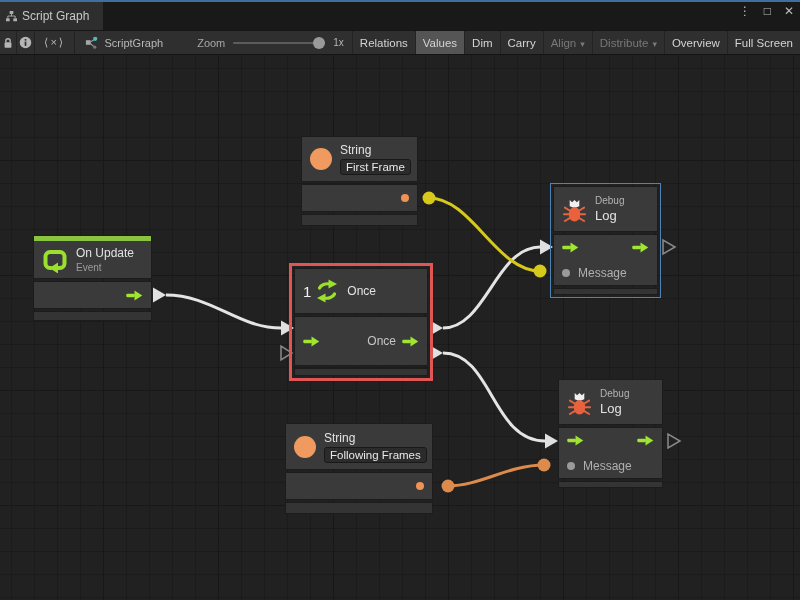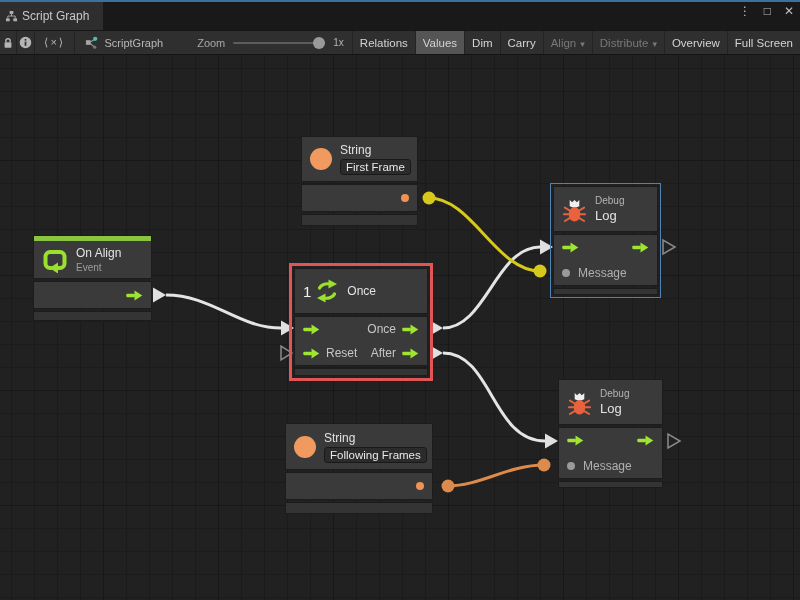--- a/index.html
+++ b/index.html
@@ -195,21 +195,21 @@
     </div>
 
     <div class="node" style="left:33px; top:180px; width:119px;">
       <div class="green-strip"></div>
       <div class="sec header" style="height:38px; margin-top:-2px; border-top:none;">
         <svg viewBox="0 0 26 26" width="26" height="26">
           <path d="M16 21 h2 a4.5 4.5 0 0 0 4.5 -4.5 v-7 A4.5 4.5 0 0 0 18 5 H8 a4.5 4.5 0 0 0 -4.5 4.5 v7 A4.5 4.5 0 0 0 8 21 h1" fill="none" stroke="#9be02e" stroke-width="4" stroke-linecap="round"></path>
           <polygon points="16,15.5 16,26.5 7.5,21" fill="#9be02e"></polygon>
         </svg>
         <div class="hcol">
-          <span class="title">On Align</span>
+          <span class="title">On Update</span>
           <span class="subtitle">Event</span>
         </div>
       </div>
       <div class="sec row" style="height:28px; justify-content:flex-end;">
         <svg class="parrow" viewBox="0 0 18 12" width="17" height="11">
           <rect x="0" y="4.2" width="9.5" height="3.6" rx="1.2"></rect>
             <polygon points="9,0.5 17.5,6 9,11.5"></polygon>
         </svg>
       </div>
       <div class="sec footer" style="height:10px;"></div>
@@ -237,36 +237,20 @@
             </svg>
           </span>
           <span class="grp">
             <span class="port-label">Once</span>
             <svg class="parrow" viewBox="0 0 18 12" width="17" height="11">
               <rect x="0" y="4.2" width="9.5" height="3.6" rx="1.2"></rect>
                 <polygon points="9,0.5 17.5,6 9,11.5"></polygon>
             </svg>
           </span>
         </div>
-        <div class="row" style="flex:1;">
-          <span class="grp">
-            <svg class="parrow" viewBox="0 0 18 12" width="17" height="11">
-              <rect x="0" y="4.2" width="9.5" height="3.6" rx="1.2"></rect>
-                <polygon points="9,0.5 17.5,6 9,11.5"></polygon>
-            </svg>
-            <span class="port-label">Reset</span>
-          </span>
-          <span class="grp">
-            <span class="port-label">After</span>
-            <svg class="parrow" viewBox="0 0 18 12" width="17" height="11">
-              <rect x="0" y="4.2" width="9.5" height="3.6" rx="1.2"></rect>
-                <polygon points="9,0.5 17.5,6 9,11.5"></polygon>
-            </svg>
-          </span>
-        </div>
       </div>
       <div class="sec footer" style="height:8px;"></div>
     </div>
 
     <div class="node highlight-blue" style="left:553px; top:131px; width:105px;">
       <div class="sec header" style="height:46px;">
         <svg viewBox="0 0 26 26" width="25" height="25">
           <g stroke="#e8633d" stroke-width="2" stroke-linecap="round">
             <line x1="8" y1="14" x2="3" y2="11"></line>
               <line x1="7" y1="18" x2="2" y2="18"></line>

